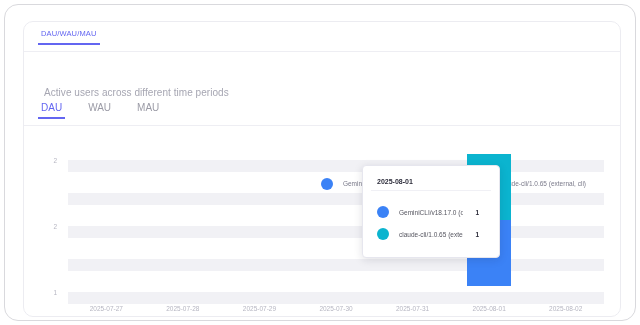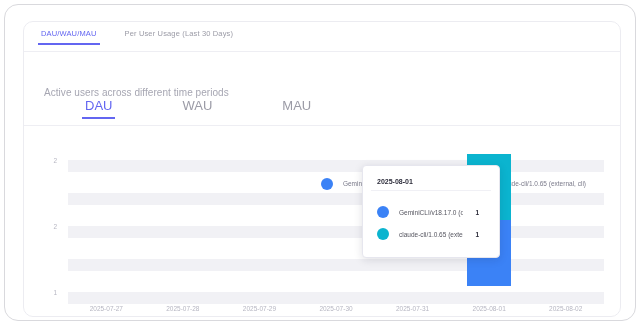--- a/index.html
+++ b/index.html
@@ -78,27 +78,26 @@
   #metric-tabbar {
     position: absolute;
     left: 0; top: 84px;
     width: 100%; height: 20px;
     border-bottom: 1px solid #eeeef3;
     display: flex;
     align-items: flex-end;
     padding-left: 14px;
   }
   .metric-tab {
-    font-size: 13px;
+    font-size: 10px;
     color: #9b9ba6;
     padding: 0 3px 4px 3px;
     margin-right: 20px;
     border-bottom: 2px solid transparent;
     cursor: pointer;
-    margin-left: 44px;
   }
   .metric-tab.active {
     color: #6366f1;
     border-bottom-color: #6366f1;
   }
 
   
   #chart-title {
     position: absolute;
     left: 14px; top: 112px;
@@ -208,21 +207,20 @@
   .tooltip-value { font-weight: bold; color: #2c2c3a; margin-left: 6px; }
 </style>
 </head>
 <body>
 
 <div id="window-frame">
   <div id="analytics-card">
 
     <div id="main-tabbar">
       <div class="main-tab active">DAU/WAU/MAU</div>
-      <div class="main-tab">Per User Usage (Last 30 Days)</div>
     </div>
 
     <div id="page-subtitle">Active users across different time periods</div>
 
     <div id="metric-tabbar">
       <div class="metric-tab active">DAU</div>
       <div class="metric-tab">WAU</div>
       <div class="metric-tab">MAU</div>
     </div>
 

